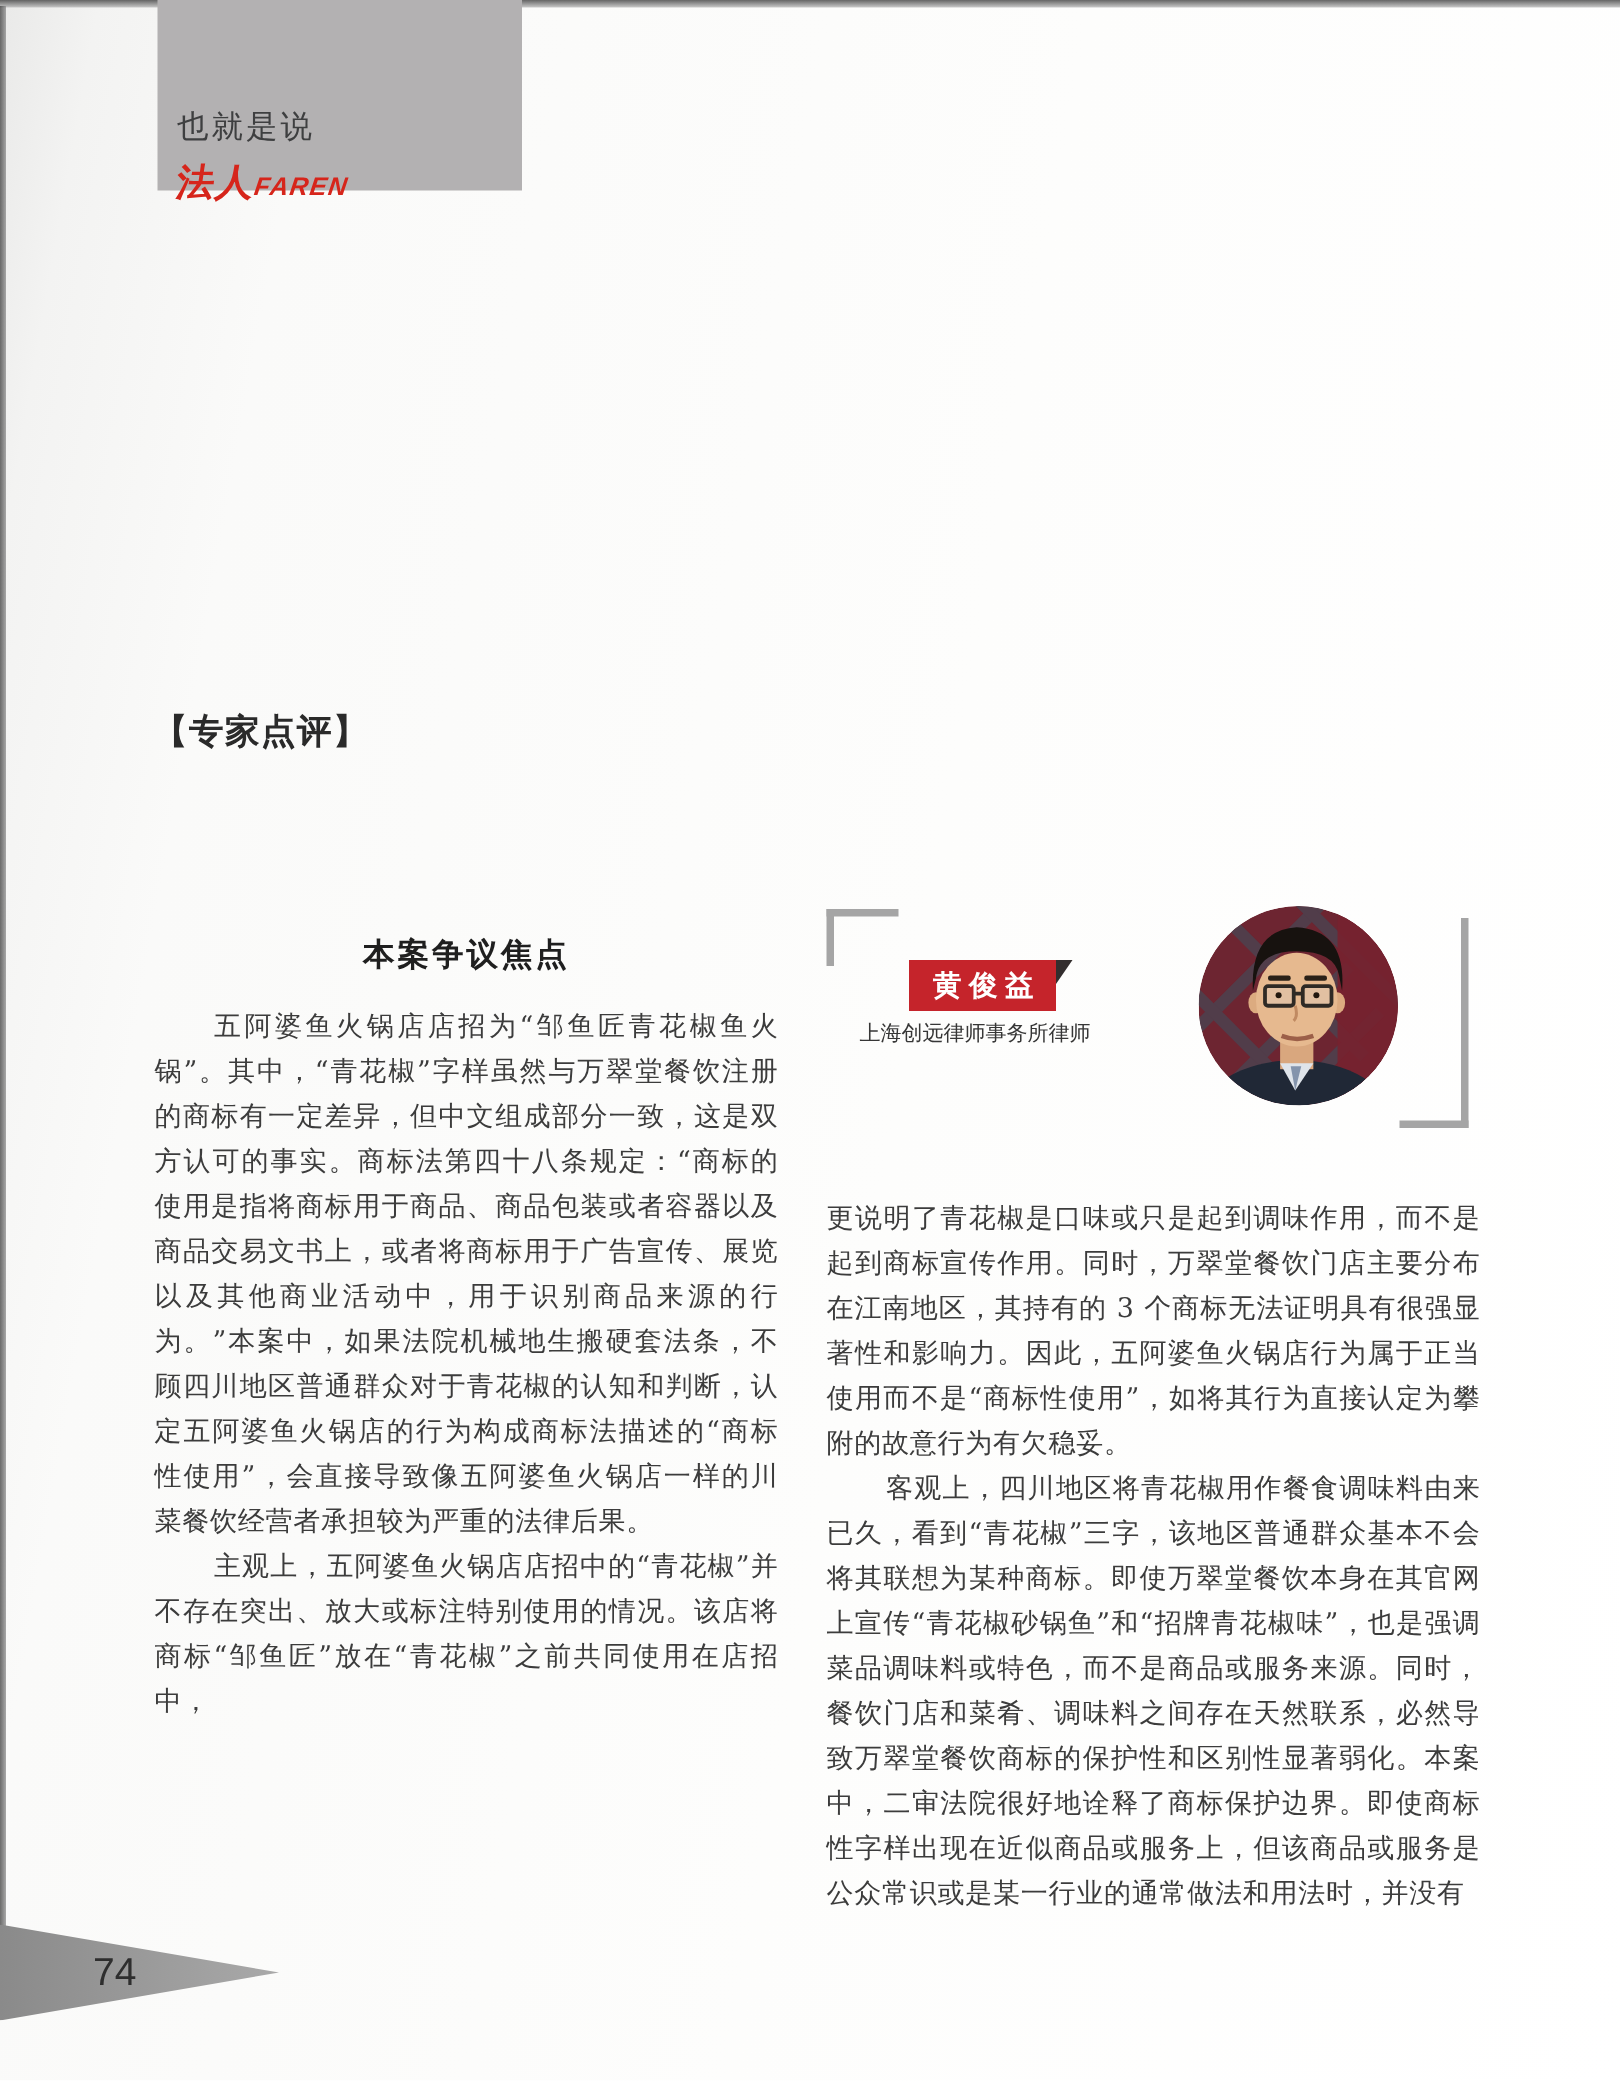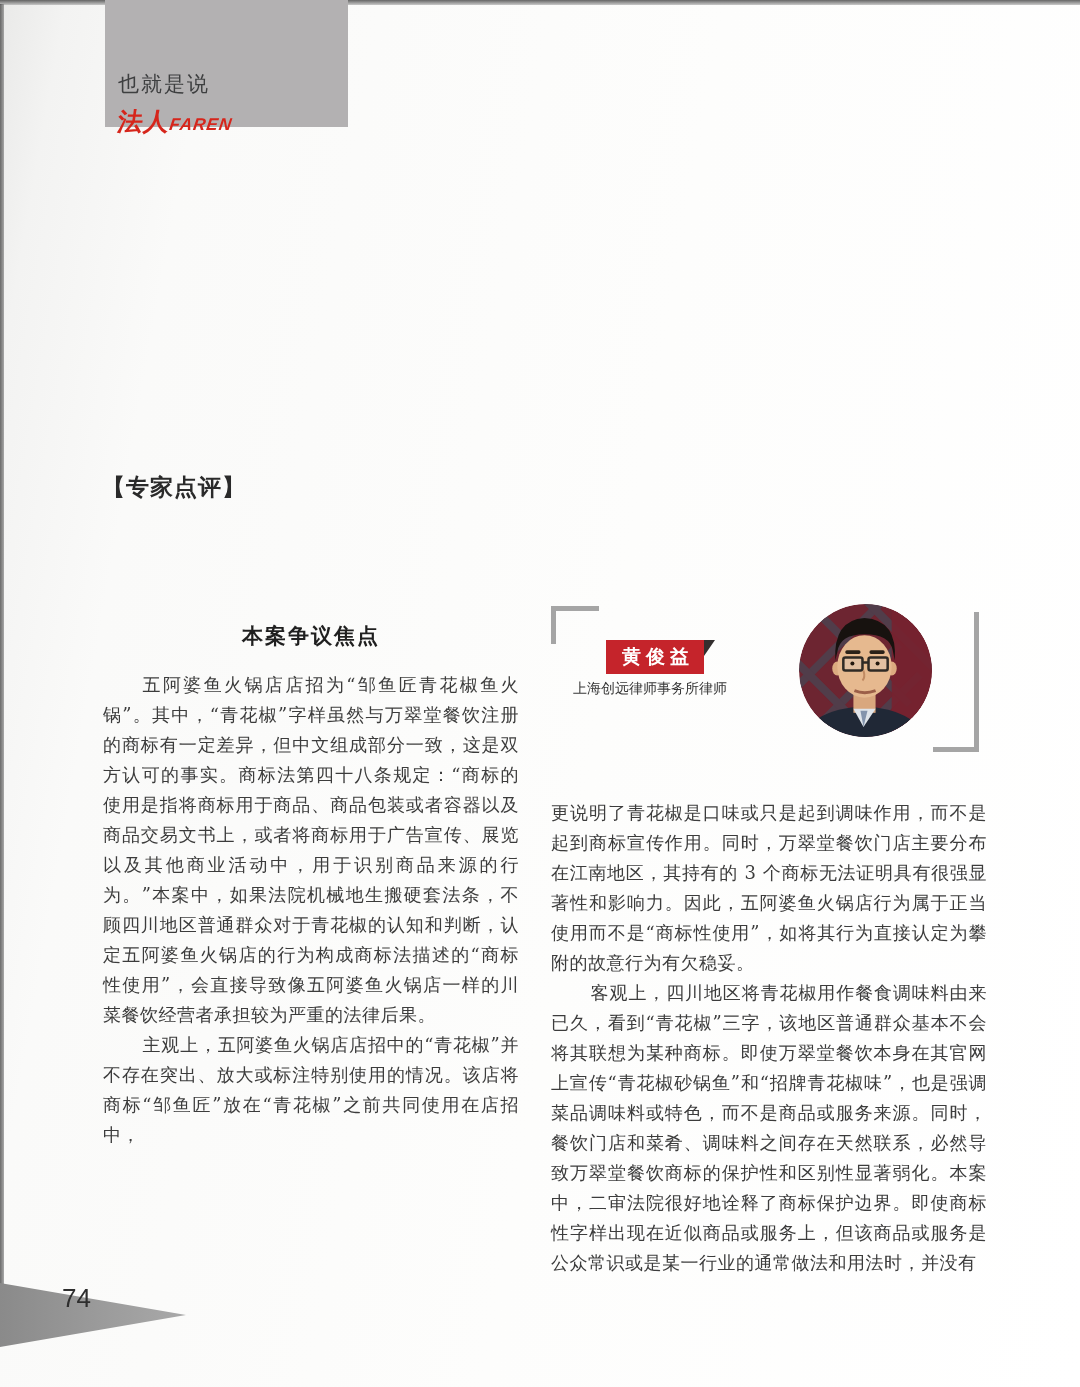--- a/index.html
+++ b/index.html
@@ -58,21 +58,21 @@
   .affiliation { position:absolute; left:22px; top:80px; font-size:14px; color:#363636; }
   .photo { position:absolute; left:248px; top:4px; width:133px; height:133px;
     border-radius:50%; overflow:hidden; }
   .photo svg { display:block; }
 
   
   .page-num-wrap { position:absolute; left:0; top:1283px; width:186px; height:64px; }
   .page-num-triangle { position:absolute; inset:0;
     background:linear-gradient(90deg,#8a8a8a,#a9a9a9);
     clip-path:polygon(0 0, 100% 50%, 0 100%); }
-  .page-num { position:absolute; left:62px; top:0; font-size:26px; color:#2e2e2e; }
+  .page-num { position:absolute; left:62px; top:16px; font-size:26px; color:#2e2e2e; }
 </style>
 </head>
 <body>
 
 <div class="page">
   <div class="scan-top"></div>
   <div class="scan-left"></div>
 
   <header class="header-box">
     <div class="column-label">也就是说</div>

